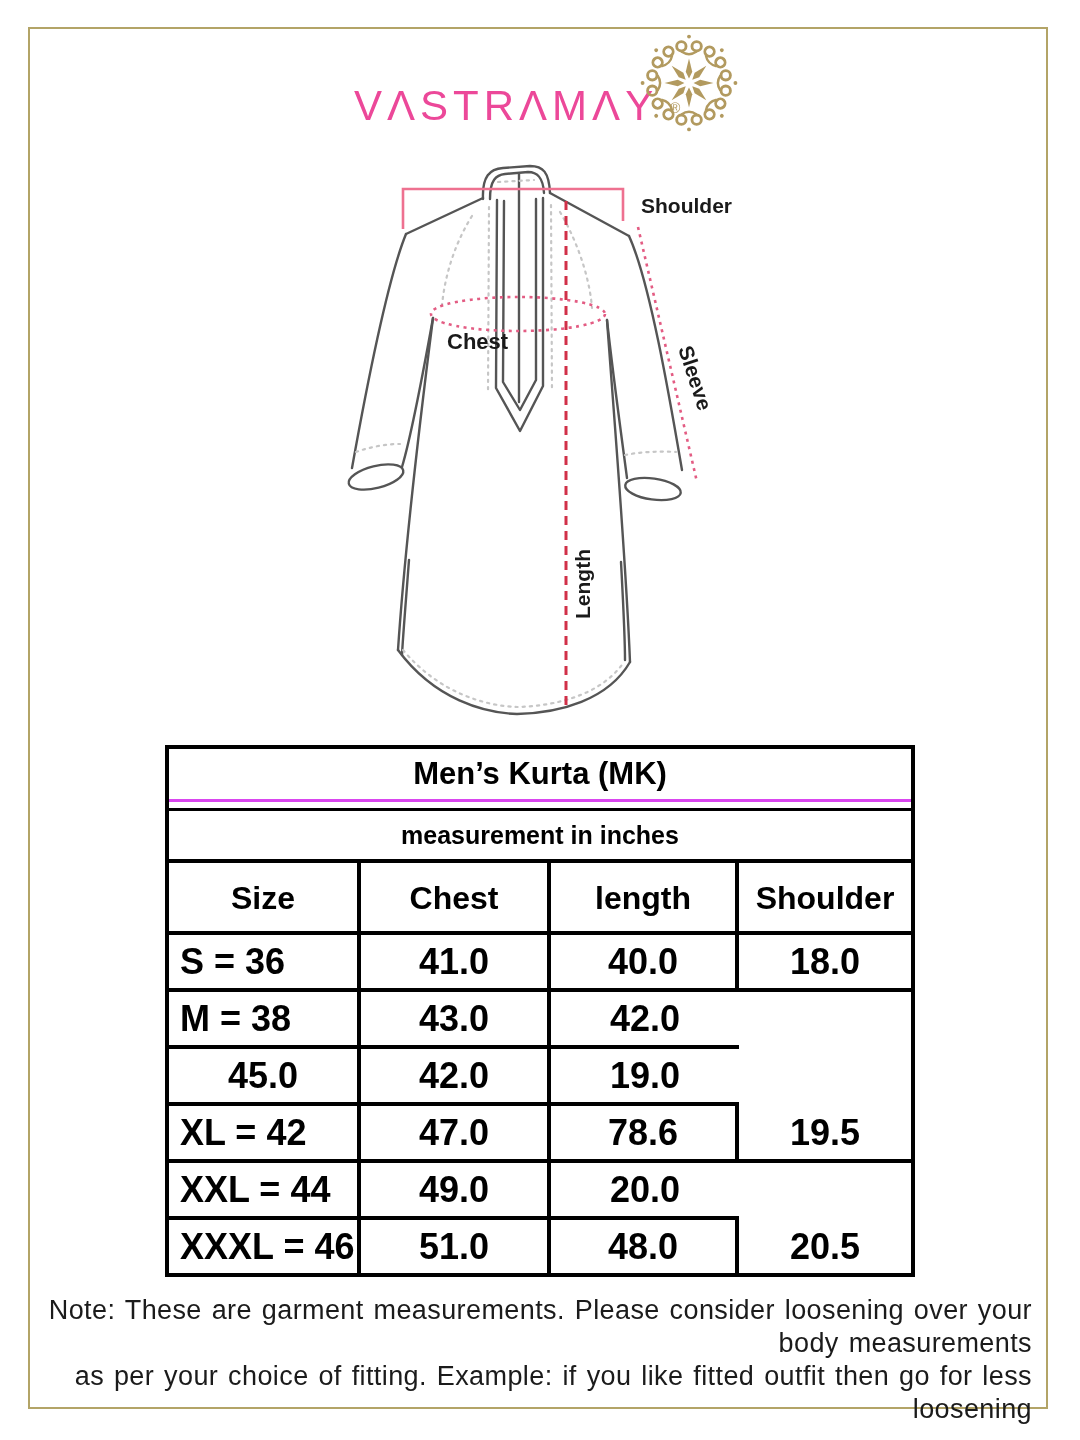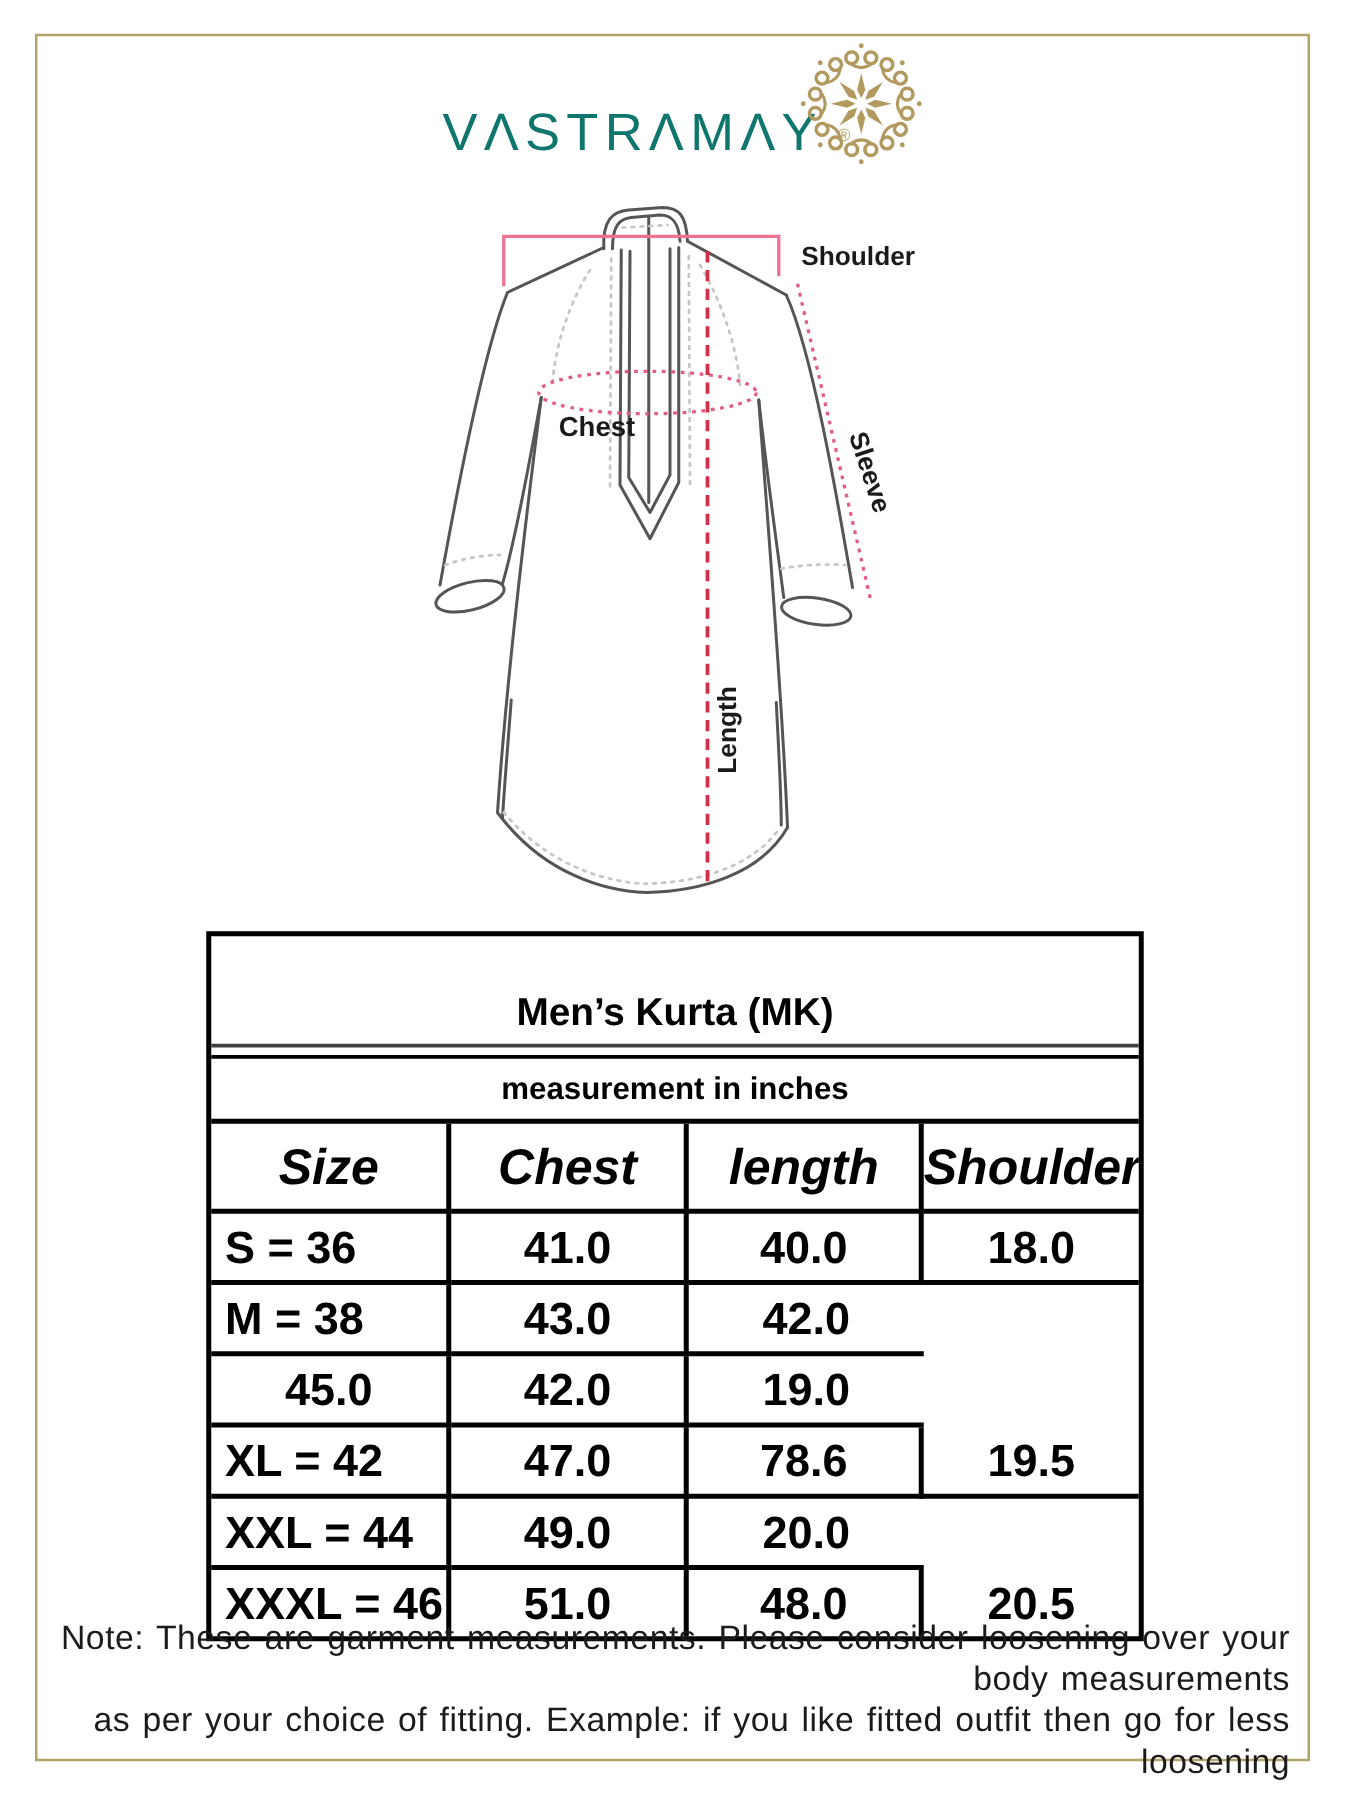--- a/index.html
+++ b/index.html
@@ -10,50 +10,50 @@
   
   .gold-frame {
     position:absolute; left:28px; top:27px; width:1020px; height:1382px;
     border:2px solid #b3a467; box-sizing:border-box; pointer-events:none;
   }
 
   
   .logo { position:absolute; left:350px; top:34px; width:420px; height:110px; }
   .logo-text {
     position:absolute; left:4px; top:48px; font-size:42px; letter-spacing:5px;
-    color:#0f766e; font-weight:400; white-space:nowrap;
+    color:#ec4899; font-weight:400; white-space:nowrap;
   }
   .logo-reg { position:absolute; left:320px; top:66px; font-size:14px; color:#b29a5f; }
   .ornament { position:absolute; left:288px; top:-2px; width:102px; height:102px; }
 
   
   .diagram-svg { position:absolute; left:320px; top:155px; width:470px; height:600px; }
   .lbl { position:absolute; color:#1a1a1a; font-weight:700; white-space:nowrap; }
   .lbl-shoulder { left:641px; top:194px; font-size:21px; }
   .lbl-chest    { left:447px; top:329px; font-size:22px; }
   .lbl-sleeve   { left:659px; top:366px; width:72px; text-align:center; font-size:21px;
                   transform:rotate(72deg); transform-origin:center; }
   .lbl-length   { left:539px; top:572px; width:88px; text-align:center; font-size:21px;
                   transform:rotate(-90deg); transform-origin:center; }
 
   
   .size-table {
     position:absolute; left:165px; top:745px; width:750px;
     border:4px solid #000; box-sizing:border-box; background:#fff; color:#000;
   }
   .t-title { height:50px; line-height:50px; text-align:center; font-size:31px;
-             font-weight:700; border-bottom:3px solid #404040;margin-top:36px; }
+             font-weight:700; border-bottom:3px solid #d946ef; }
   .t-gap   { height:6px; border-bottom:3px solid #000; }
   .t-sub   { height:48px; line-height:48px; text-align:center; font-size:25px;
              font-weight:700; border-bottom:4px solid #000; }
   .t-head, .t-row { display:grid; grid-template-columns:192px 190px 188px 172px; }
   .t-head .c, .t-row .c { box-sizing:border-box; border-right:4px solid #000;
              text-align:center; font-weight:700; overflow:hidden; }
   .t-head .c:last-child, .t-row .c:last-child { border-right:none; }
-  .t-head .c { height:72px; line-height:70px; font-size:40px; border-bottom:4px solid #000;font-style:italic; }
+  .t-head .c { height:72px; line-height:70px; font-size:32px; border-bottom:4px solid #000; }
   .t-row  .c { height:57px; line-height:54px; font-size:36px; border-bottom:4px solid #000; }
   .t-row:last-child .c { border-bottom:none; height:53px; }
   .c.size { text-align:left; padding-left:11px; }
 
   
   .note {
     position:absolute; left:40px; top:1294px; width:992px; text-align:right;
     font-size:27px; line-height:33px; color:#1b1b1b;
     letter-spacing:0.4px; word-spacing:2px;
   }

